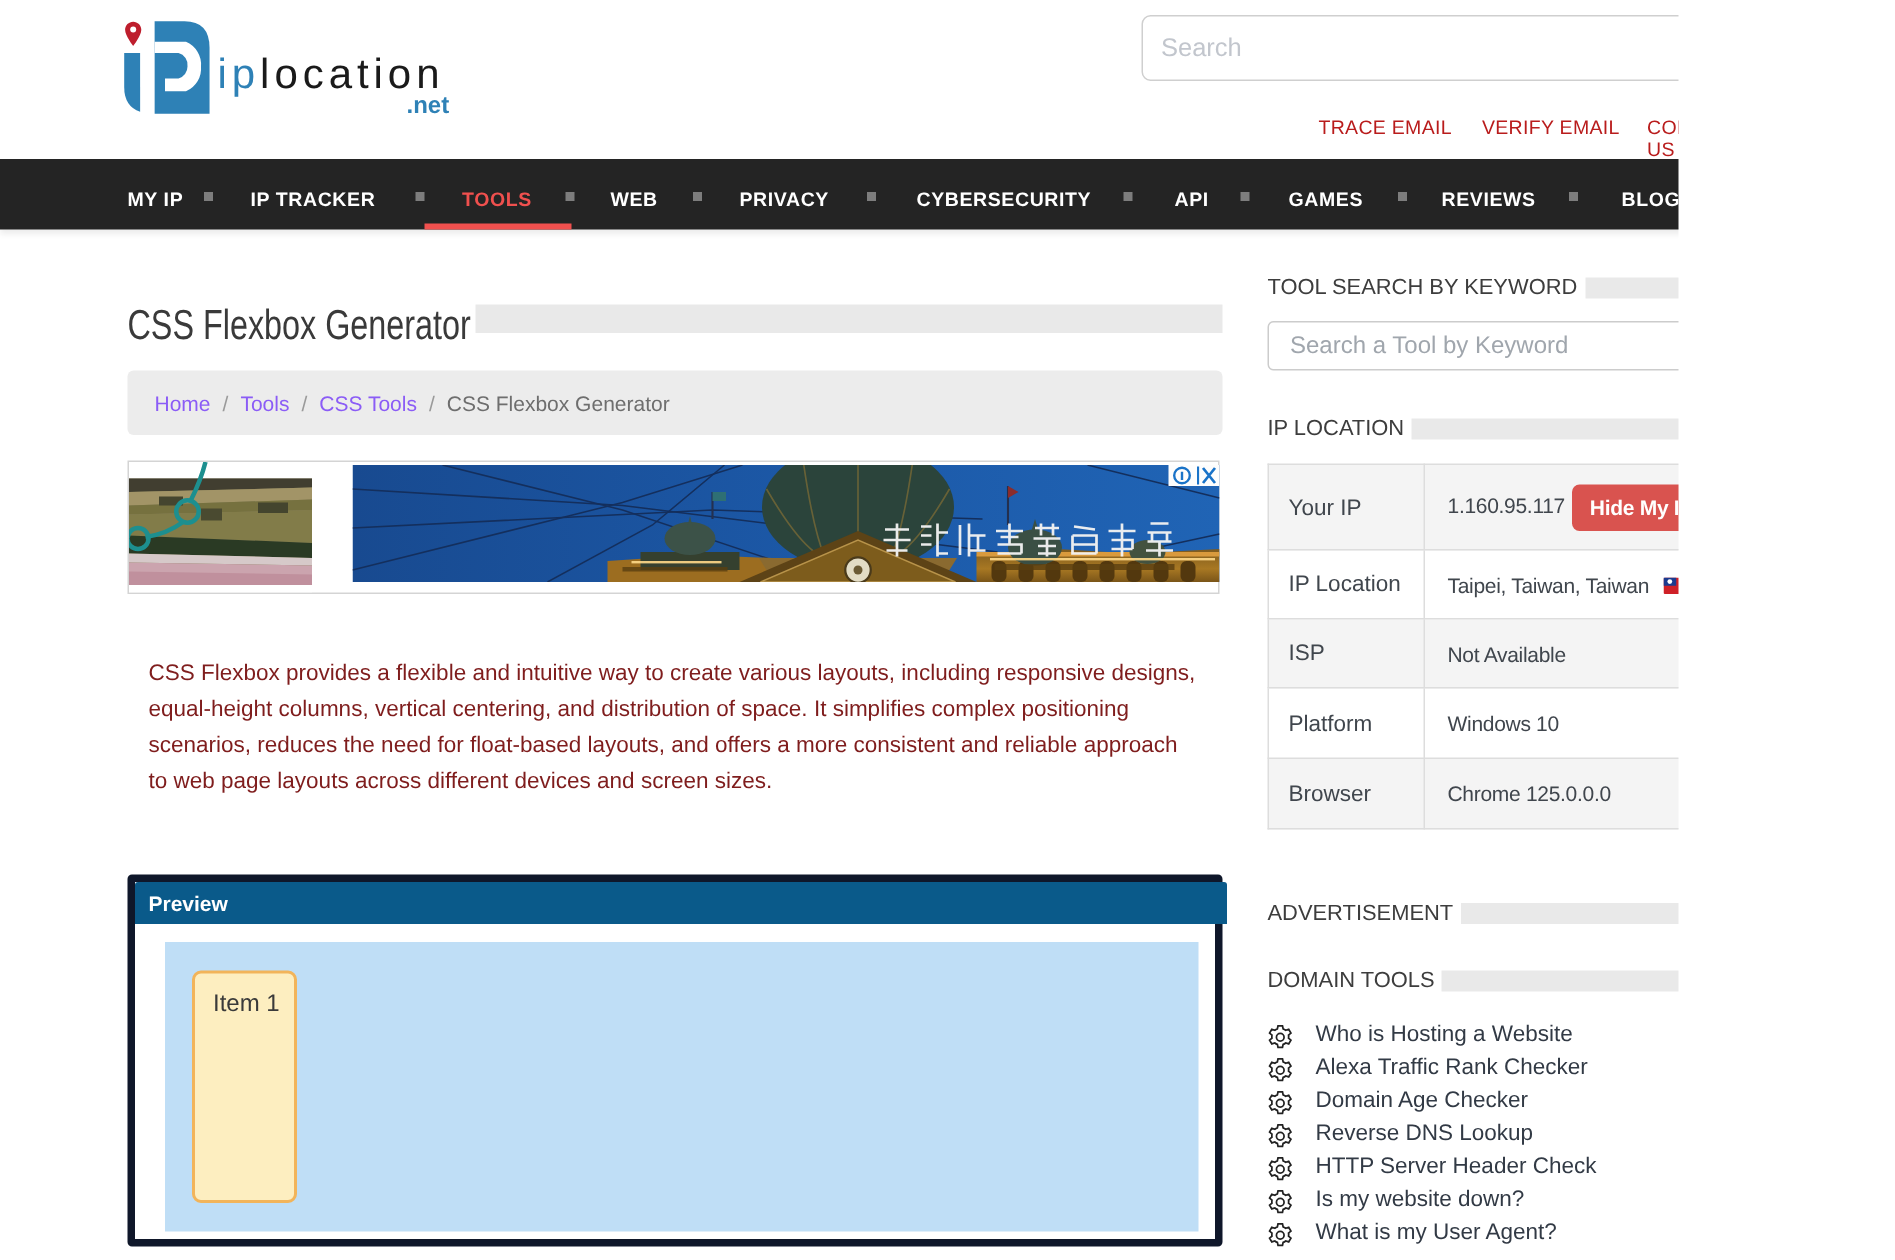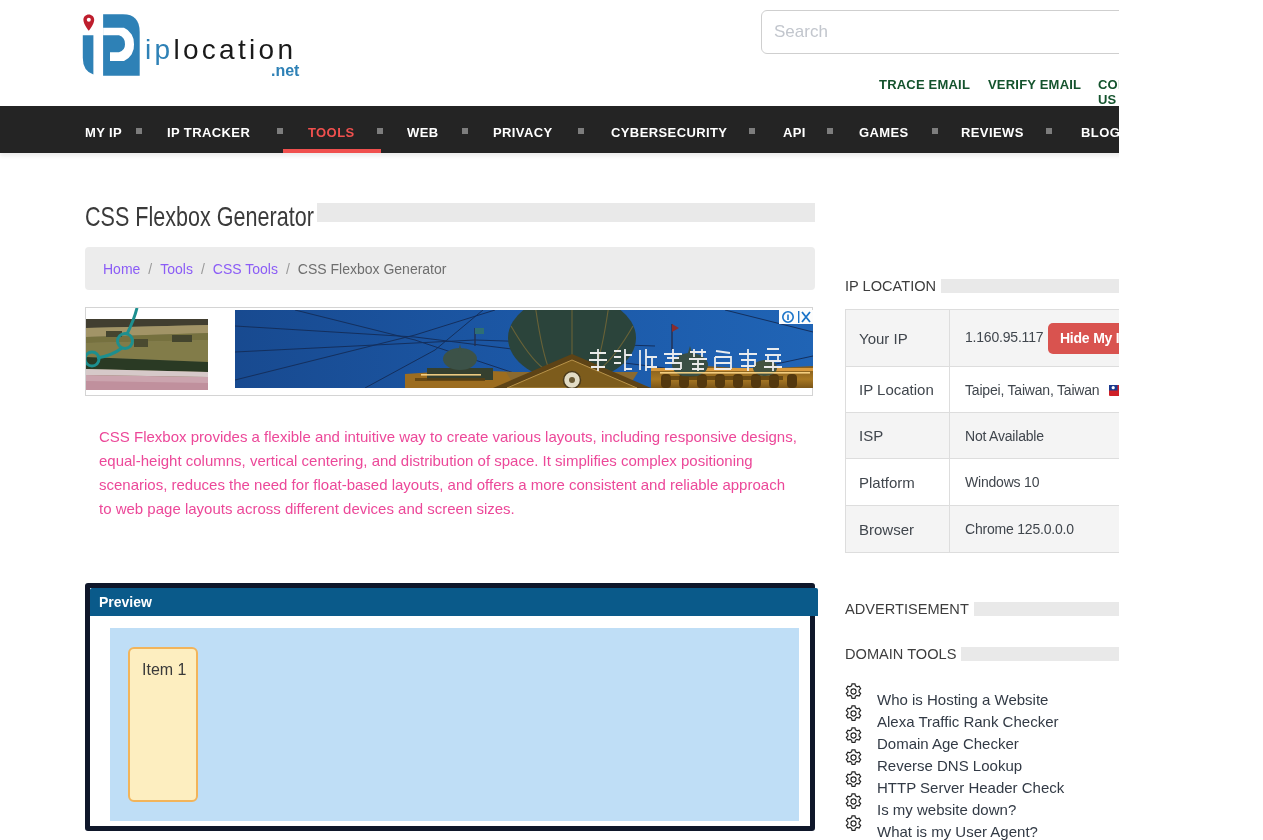--- a/index.html
+++ b/index.html
@@ -5,41 +5,41 @@
 <style>
 * { margin:0; padding:0; box-sizing:border-box; }
 body { font-family:"Liberation Sans", sans-serif; background:#fff; }
 #page { position:relative; width:1119px; height:840px; overflow:hidden; background:#fff; }
 .abs { position:absolute; }
 
 
 #search-input { position:absolute; left:761px; top:10px; width:367px; height:44px; border:1px solid #cfcfcf; border-radius:6px 0 0 6px; padding-left:12px; font-size:17px; color:#444; font-family:"Liberation Sans",sans-serif; }
 #search-input::placeholder { color:#c2c6cd; }
 #search-btn { position:absolute; left:1128px; top:10px; width:61px; height:44px; background:#0e74ab; border:none; border-radius:0 5px 5px 0; }
-.toplink { position:absolute; top:77px; font-size:13px; font-weight:bold; color:#14532d; text-decoration:none; letter-spacing:0.2px; }
+.toplink { position:absolute; top:77px; font-size:13px; font-weight:normal; color:#b91c1c; text-decoration:none; letter-spacing:0.2px; }
 
 
 #nav { position:absolute; left:0; top:106px; width:1263px; height:47px; background:#242424; box-shadow:0 3px 4px rgba(0,0,0,0.08); }
 .navitem { position:absolute; top:125px; font-size:13px; font-weight:bold; color:#fff; text-decoration:none; letter-spacing:0.4px; }
 .navsep { position:absolute; top:128px; width:6px; height:6px; background:#7d7d7d; }
 #nav-underline { position:absolute; left:283px; top:149px; width:98px; height:4px; background:#f0504e; }
 
 
 #h1 { position:absolute; left:85px; top:201px; font-size:28px; font-weight:normal; color:#3a3a3a; transform:scaleX(0.77); transform-origin:left top; white-space:nowrap; }
 #h1bar { position:absolute; left:317px; top:203px; width:498px; height:19px; background:#e9e9e9; }
 #crumb { position:absolute; left:85px; top:247px; width:730px; height:43px; background:#ececec; border-radius:4px; font-size:14px; color:#6e6e6e; }
 #crumb .in { position:absolute; left:18px; top:14px; white-space:nowrap; }
 #crumb a { color:#8b5cf6; text-decoration:none; }
 #crumb .sl { color:#9a9a9a; margin:0 8px; }
 
 
 #ad { position:absolute; left:85px; top:307px; width:728px; height:89px; border:1px solid #d4d4d4; background:#fff; }
 
 
-#para { position:absolute; left:99px; top:425px; font-size:15px; line-height:24px; color:#ec4899; white-space:nowrap; }
+#para { position:absolute; left:99px; top:437px; font-size:15px; line-height:24px; color:#7f1d1d; white-space:nowrap; }
 
 
 #panel { position:absolute; left:85px; top:583px; width:730px; height:248px; border:5px solid #0f172a; border-radius:3px; background:#fff; }
 #panel-head { position:absolute; left:0; top:0; width:728px; height:28px; background:#0a5a8a; color:#fff; font-size:14px; font-weight:bold; line-height:28px; padding-left:9px; border-radius:2px 2px 0 0; }
 #flexc { position:absolute; left:20px; top:40px; width:689px; height:193px; background:#bfdef6; }
 #item1 { position:absolute; left:18px; top:19px; width:70px; height:155px; background:#fdeec0; border:2px solid #f2b45a; border-radius:6px; font-size:16px; color:#3a3a3a; padding:12px 0 0 12px; }
 
 
 .sidehead { position:absolute; left:845px; width:350px; height:16px; display:flex; align-items:center; font-size:14.6px; color:#3d3d3d; white-space:nowrap; }
 .sidehead .bar { flex:1; height:14px; background:#e9e9e9; margin-left:5px; }
@@ -47,21 +47,21 @@
 #tool-input::placeholder { color:#a0a6ad; }
 #tool-btn { position:absolute; left:1161px; top:214px; width:33px; height:33px; background:#0e74ab; border:none; border-radius:0 4px 4px 0; }
 
 #iptable { position:absolute; left:845px; top:309px; width:350px; border-collapse:collapse; font-size:15px; color:#40464d; }
 #iptable td { border:1px solid #ddd; padding-left:13px; }
 #iptable td.v { padding-left:15px; font-size:14px; letter-spacing:-0.2px; }
 #iptable tr.g td { background:#f4f4f4; }
 #hidebtn { display:inline-block; width:92px; height:31px; background:#d9534f; border-radius:5px; color:#fff; font-size:14px; font-weight:bold; text-align:center; line-height:31px; vertical-align:middle; margin-left:5px; }
 
 .dtool { position:absolute; left:845px; width:350px; height:22px; font-size:15px; color:#323a45; }
-.dtool a { color:#323a45; text-decoration:none; position:absolute; left:32px; top:10px; white-space:nowrap; }
+.dtool a { color:#323a45; text-decoration:none; position:absolute; left:32px; top:0; white-space:nowrap; }
 .dtool svg { position:absolute; left:0; top:2px; }
 </style>
 </head>
 <body>
 <div id="page">
 
   <svg class="abs" style="left:80px;top:10px" width="230" height="70" viewBox="0 0 230 70">
 
     <path fill="#be1e2d" d="M8.8 4.5c-3 0-5.4 2.4-5.4 5.4 0 4 5.4 10.8 5.4 10.8s5.4-6.8 5.4-10.8c0-3-2.4-5.4-5.4-5.4z"></path>
     <circle cx="8.8" cy="9.7" r="2" fill="#fff"></circle>
@@ -251,20 +251,22 @@
 
   <div id="para">CSS Flexbox provides a flexible and intuitive way to create various layouts, including responsive designs,<br>equal-height columns, vertical centering, and distribution of space. It simplifies complex positioning<br>scenarios, reduces the need for float-based layouts, and offers a more consistent and reliable approach<br>to web page layouts across different devices and screen sizes.</div>
 
   <div id="panel">
     <div id="panel-head">Preview</div>
     <div id="flexc">
         <div id="item1">Item 1</div>
       </div>
   </div>
 
+  <div class="sidehead" style="top:184px">TOOL SEARCH BY KEYWORD<span class="bar"></span></div>
+  <input id="tool-input" placeholder="Search a Tool by Keyword" style="">
   <button id="tool-btn">
     <svg width="18" height="18" viewBox="0 0 18 18" style="display:block;margin:0 auto">
       <circle cx="7.5" cy="7.5" r="5" fill="none" stroke="#fff" stroke-width="2.2"></circle>
       <line x1="11.2" y1="11.2" x2="16" y2="16" stroke="#fff" stroke-width="2.6"></line>
     </svg>
   </button>
 
   <div class="sidehead" style="top:278px">IP LOCATION<span class="bar"></span></div>
   <table id="iptable">
     <tbody>

